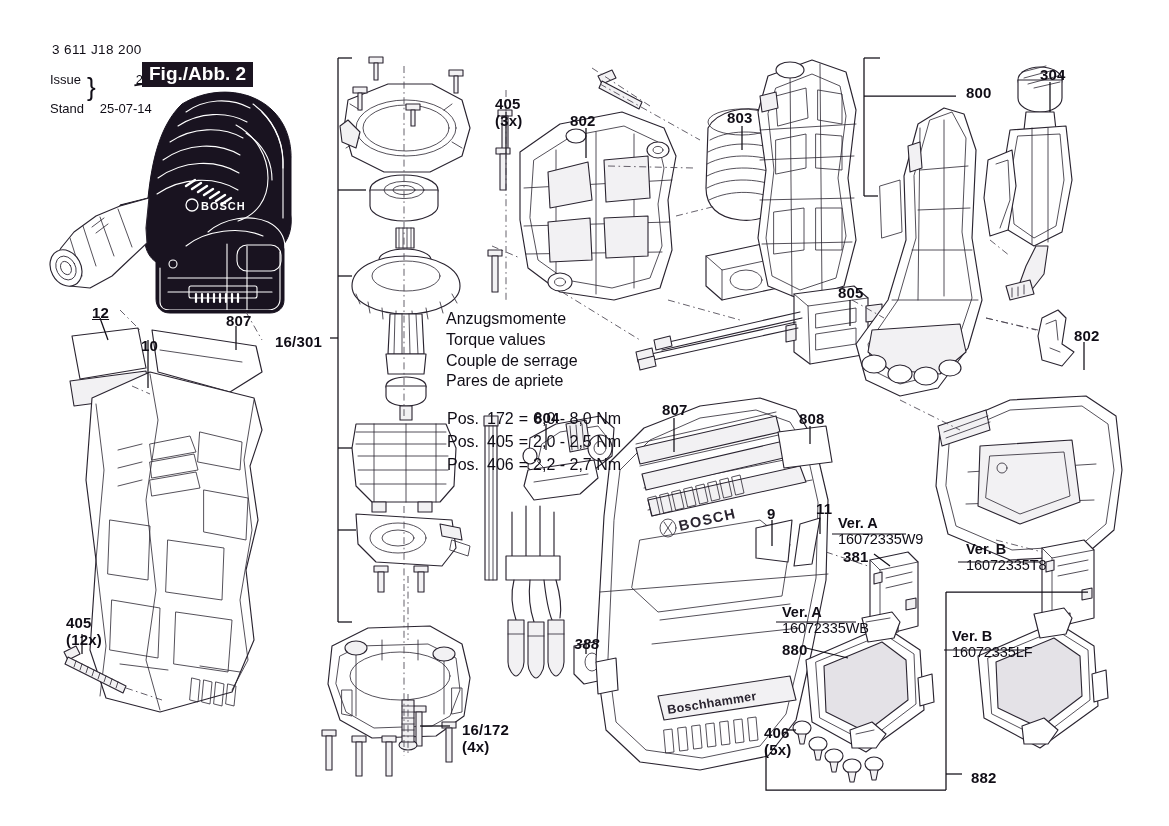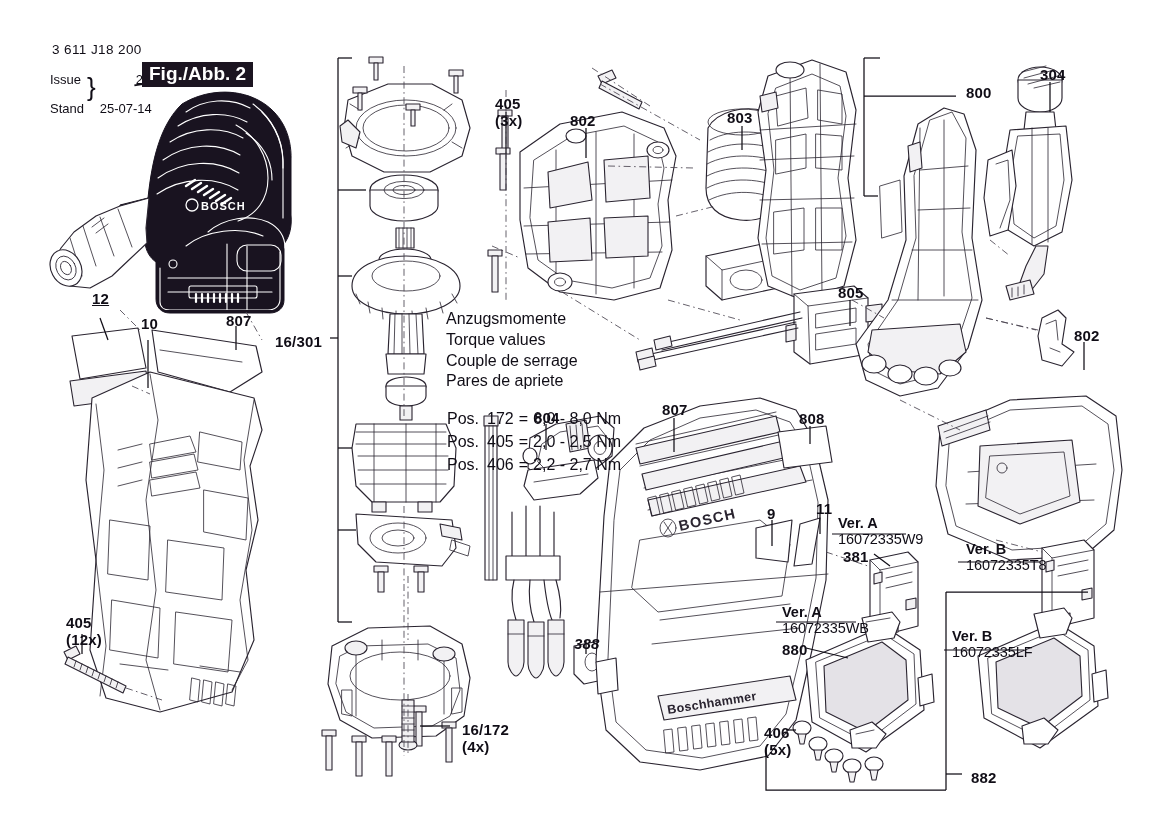--- a/index.html
+++ b/index.html
@@ -732,22 +732,22 @@
         <td class="lbl torque" style="position:static;padding-right:4px;">406</td>
         <td class="lbl torque" style="position:static;padding-right:4px;">=</td>
         <td class="lbl torque" style="position:static;">2,2 - 2,7 Nm</td>
       </tr>
     </tbody>
       </table>
   </div>
 
 
   <div id="callout-layer">
-      <div class="lbl partno" style="left: 92px; top: 291px; text-decoration: underline;"><span>12</span></div>
-      <div class="lbl partno" style="left: 141px; top: 316px;"><span>10</span></div>
+      <div class="lbl partno" style="left: 92px; top: 305px; text-decoration: underline;"><span>12</span></div>
+      <div class="lbl partno" style="left: 141px; top: 338px;"><span>10</span></div>
       <div class="lbl partno" style="left: 226px; top: 313px;"><span>807</span></div>
       <div class="lbl partno" style="left: 275px; top: 334px;"><span>16/301</span></div>
       <div class="lbl partno" style="left: 495px; top: 96px;"><span>405</span><span class="sub">(3x)</span></div>
       <div class="lbl partno" style="left: 570px; top: 113px;"><span>802</span></div>
       <div class="lbl partno" style="left: 727px; top: 110px;"><span>803</span></div>
       <div class="lbl partno" style="left: 966px; top: 85px;"><span>800</span></div>
       <div class="lbl partno" style="left: 1040px; top: 67px;"><span>304</span></div>
       <div class="lbl partno" style="left: 838px; top: 285px;"><span>805</span></div>
       <div class="lbl partno" style="left: 1074px; top: 328px;"><span>802</span></div>
       <div class="lbl partno" style="left: 534px; top: 410px;"><span>804</span></div>

